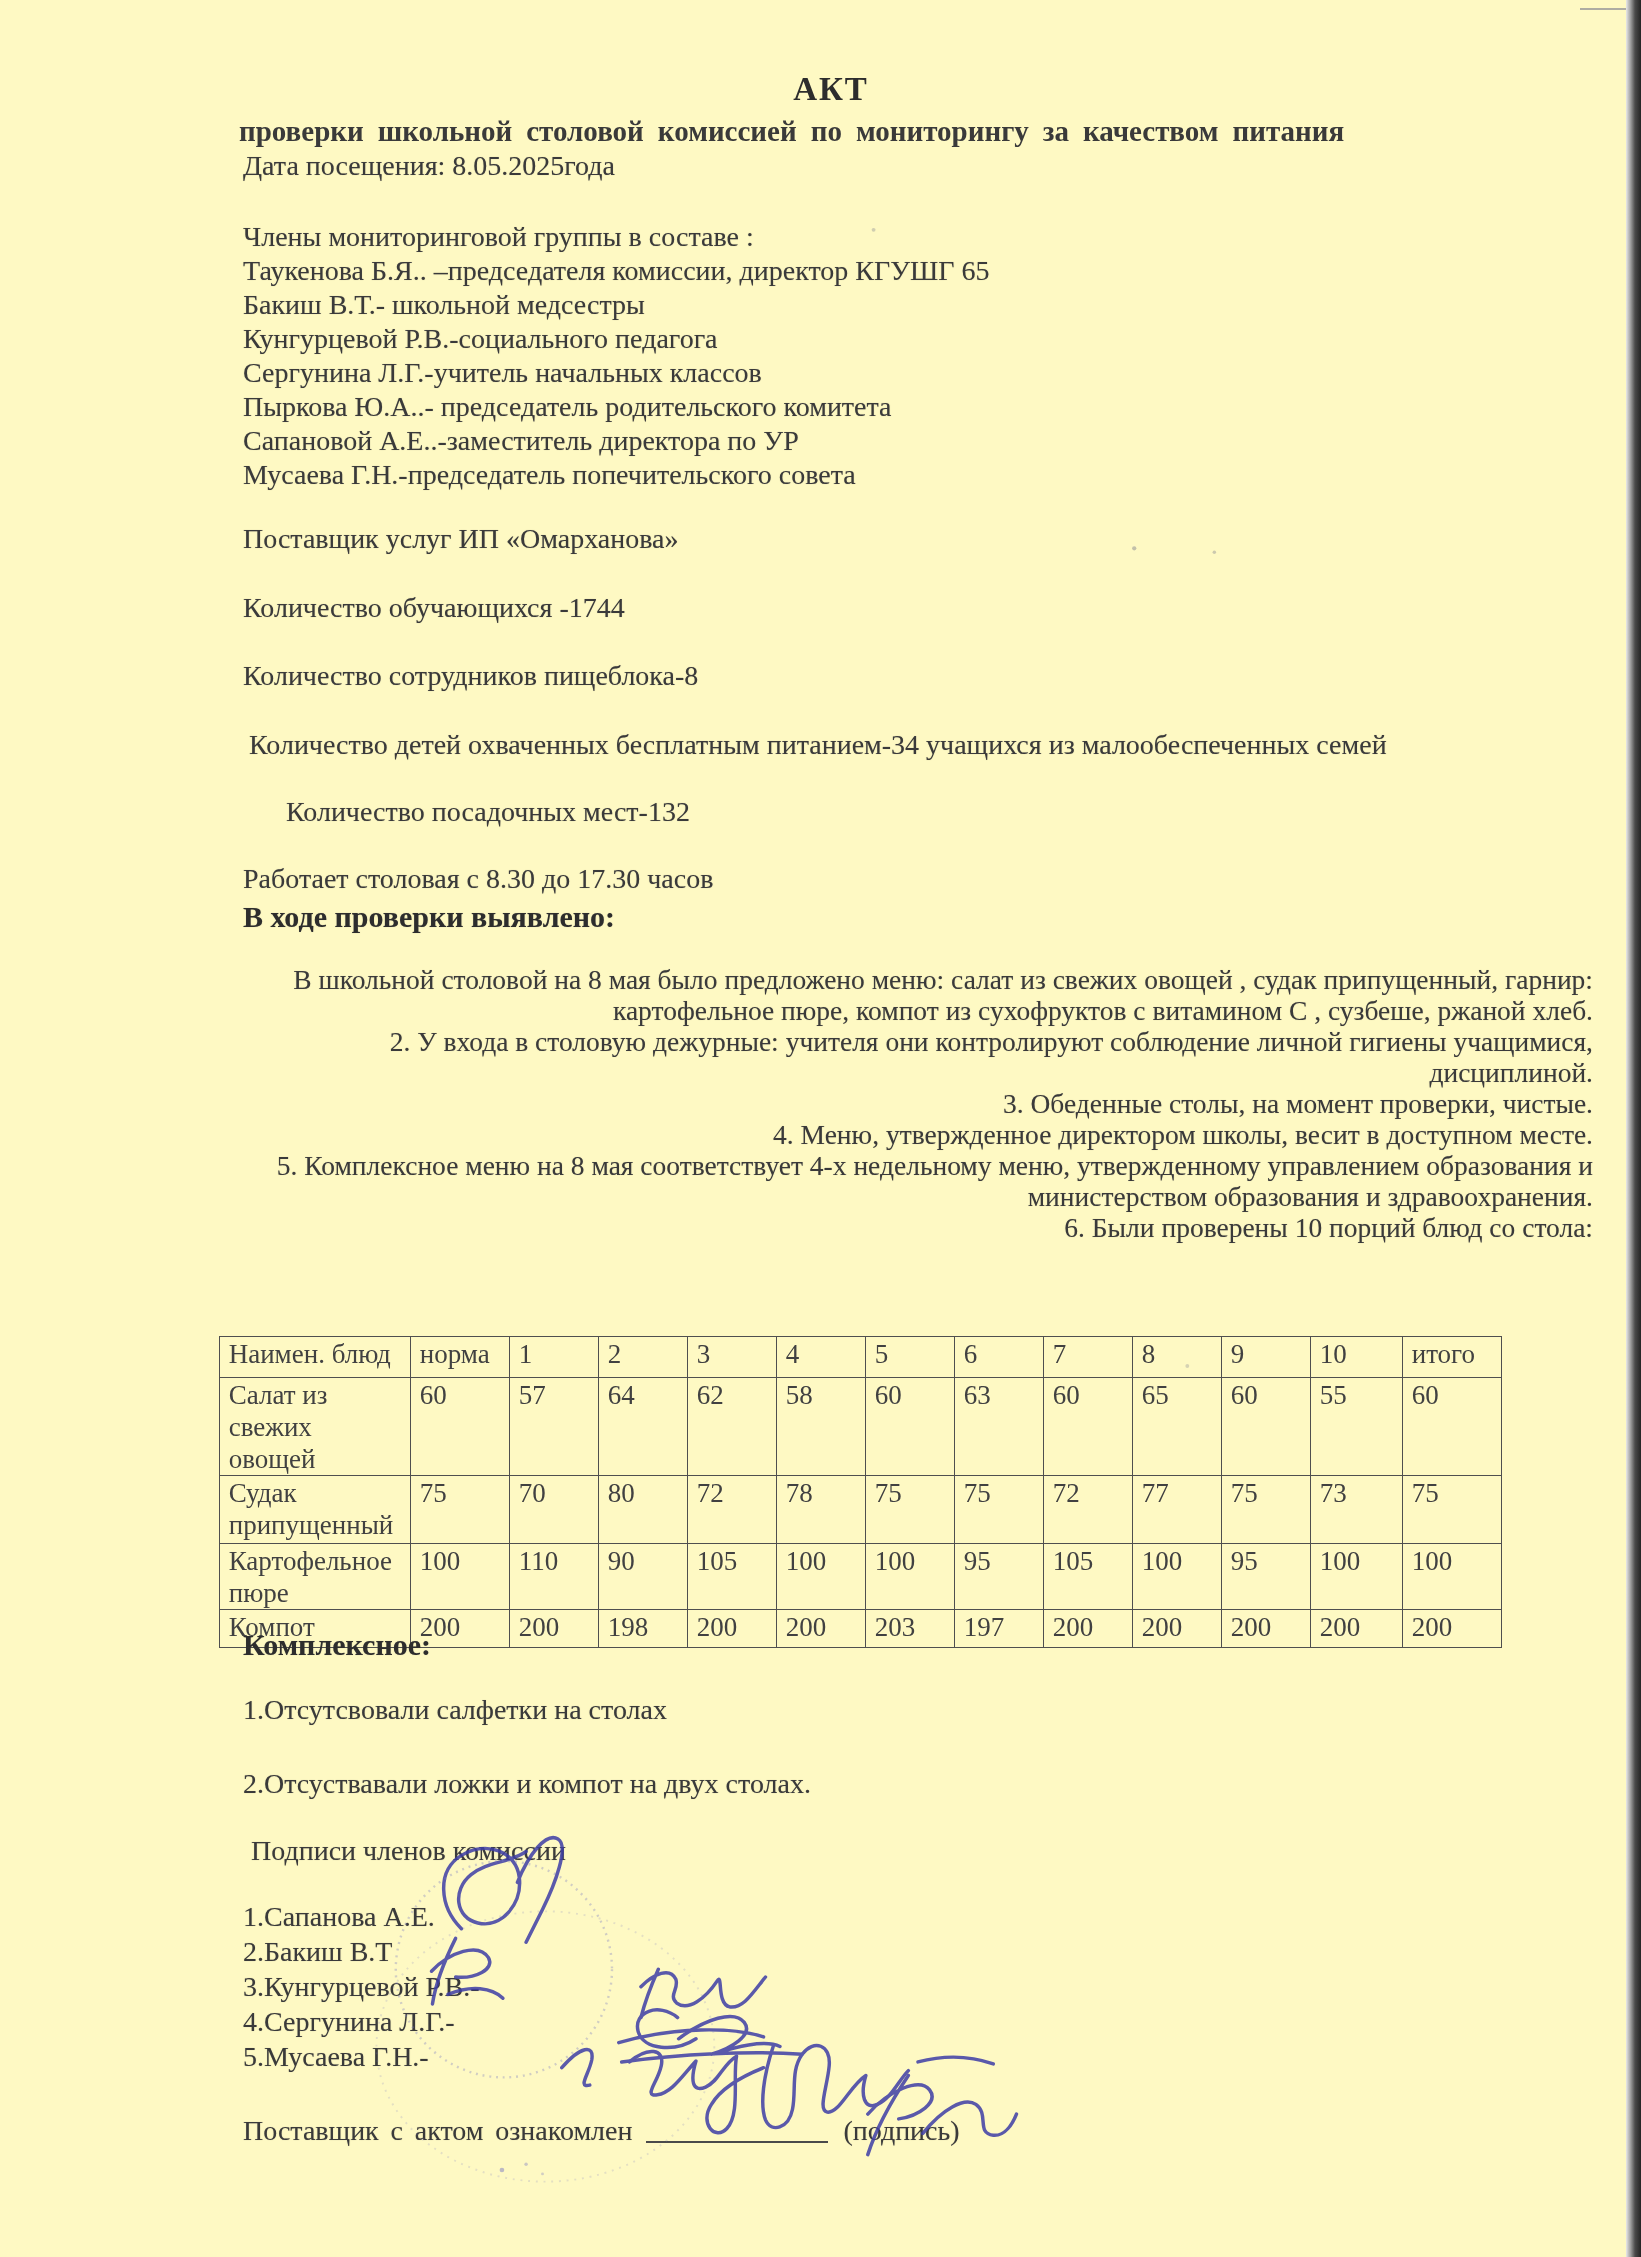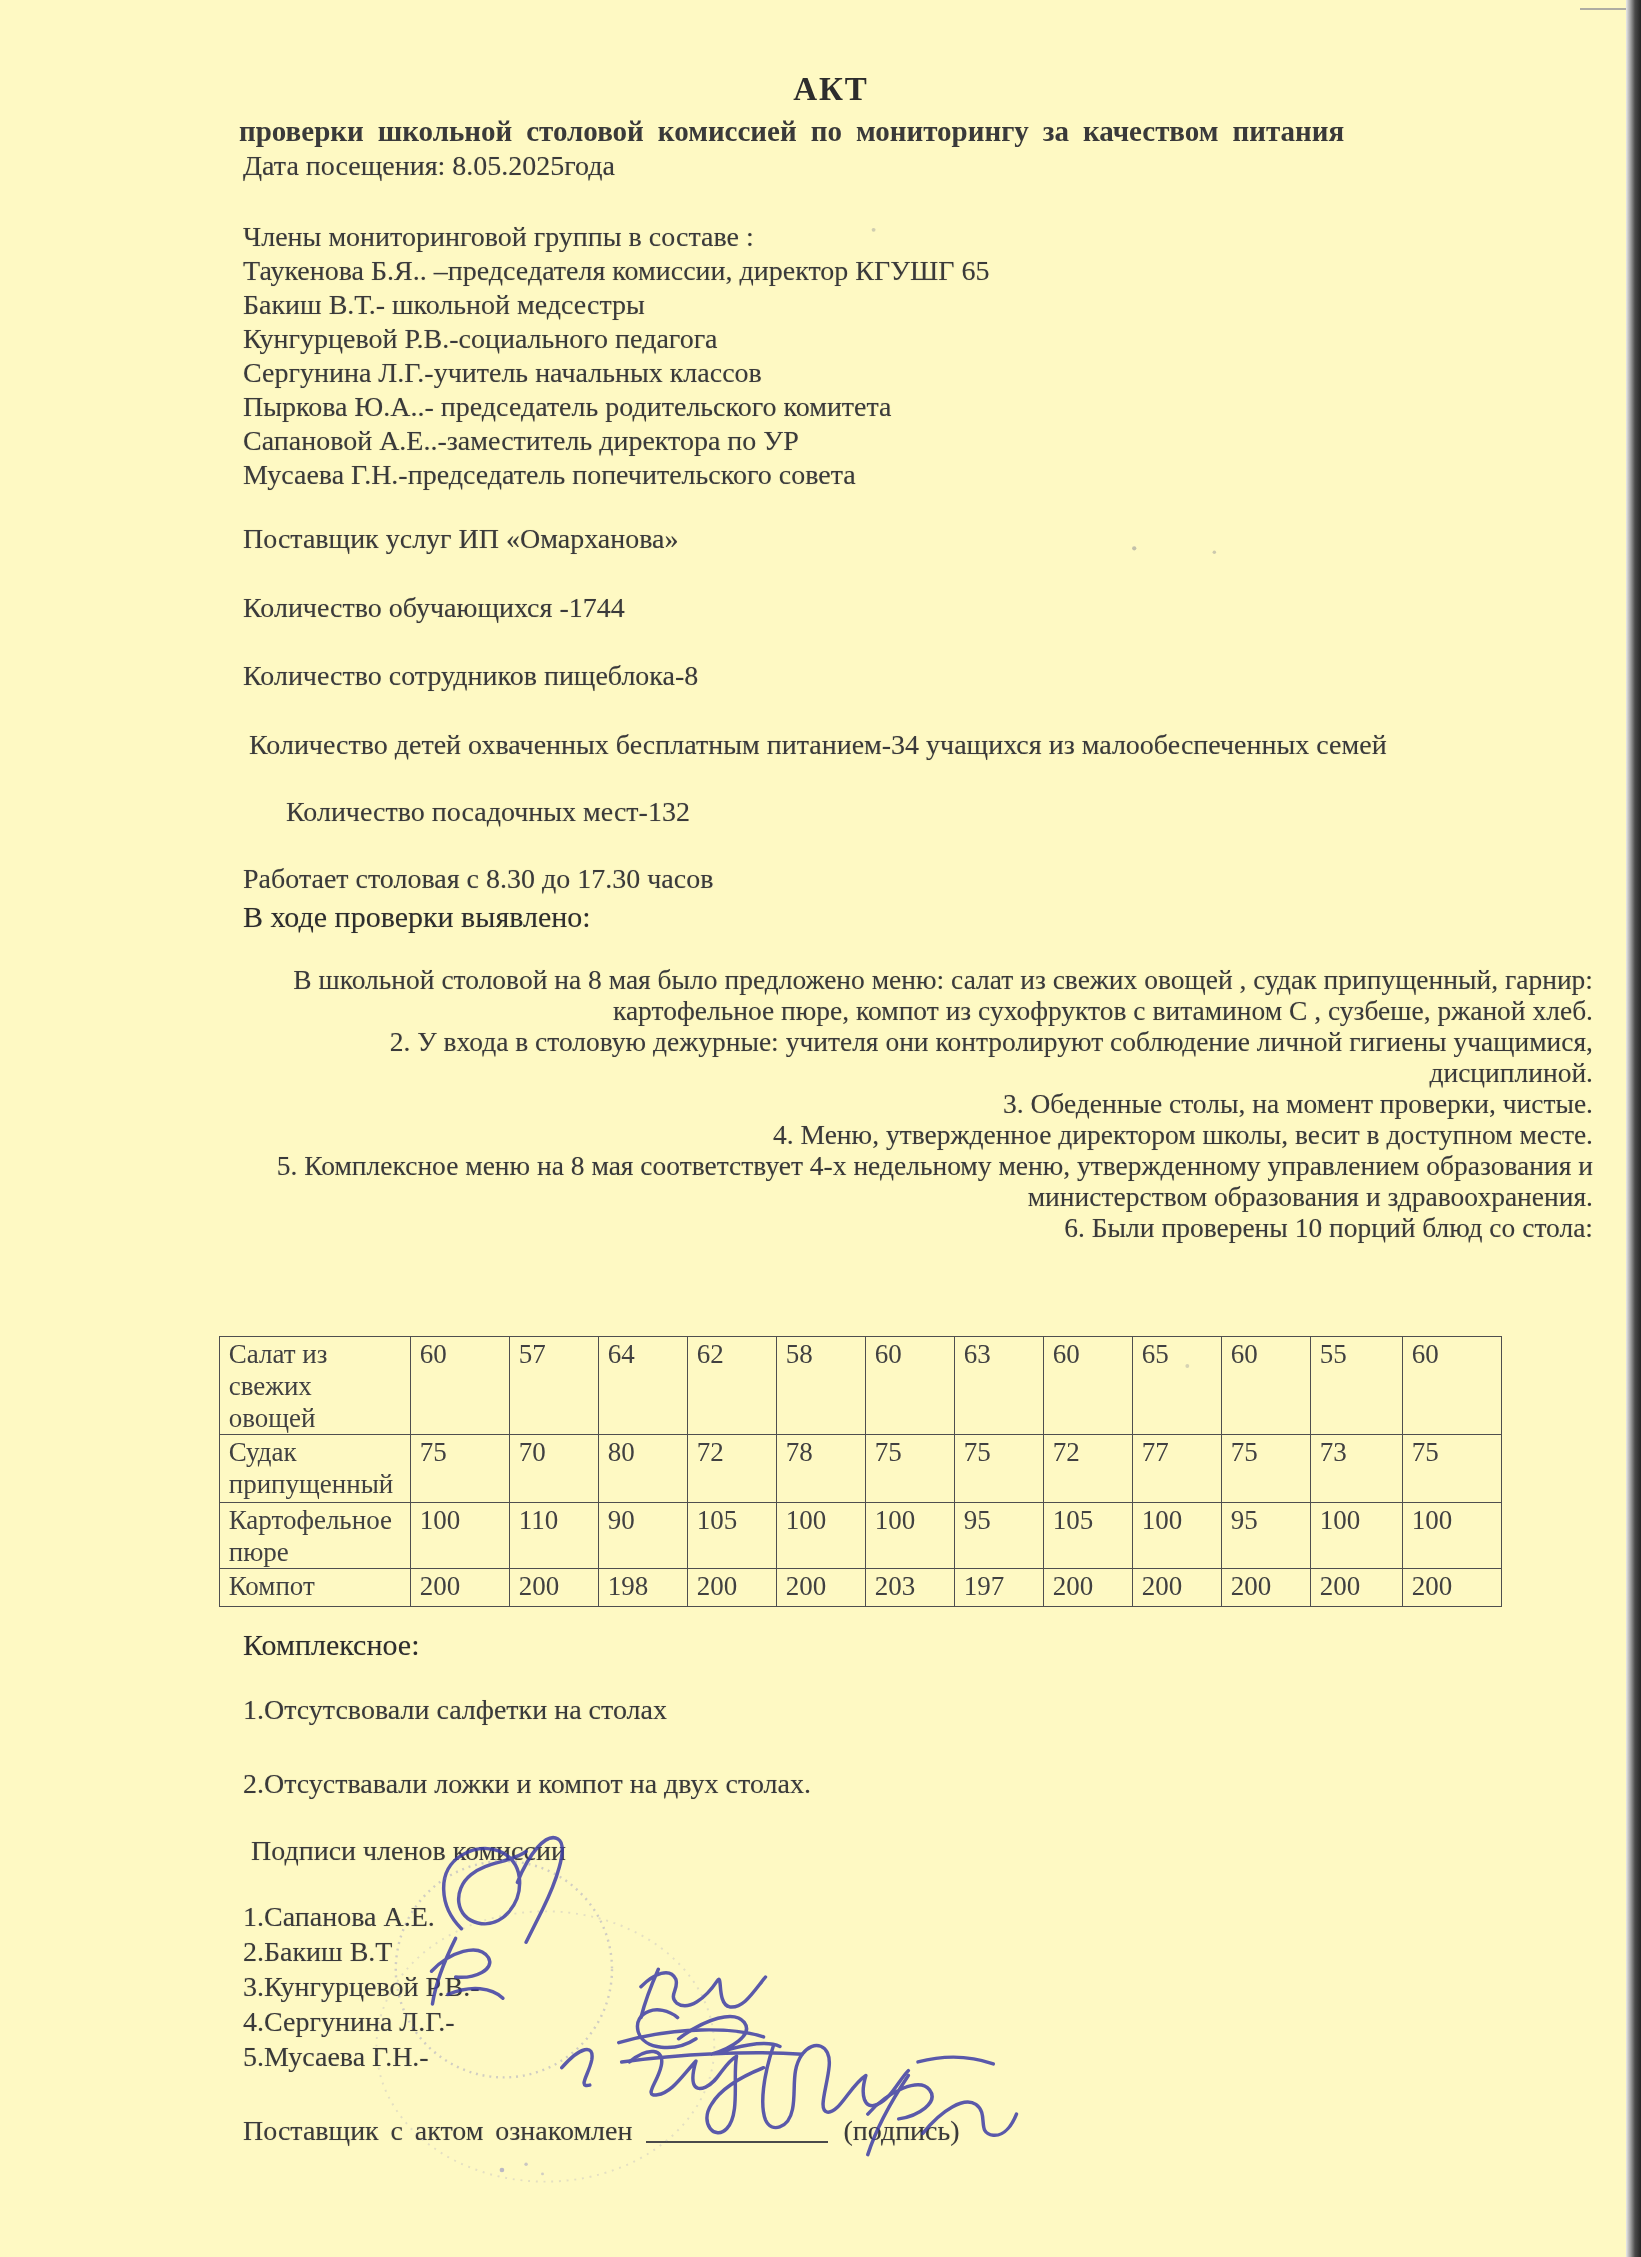--- a/index.html
+++ b/index.html
@@ -7,21 +7,21 @@
     position:relative;
     width:1641px;height:2257px;
     background:#fef9c3;
     font-family:"Liberation Serif","DejaVu Serif",serif;
     color:#3a3a3a;
     overflow:hidden;
   }
   .abs{position:absolute;}
   .ln{position:absolute;left:243px;font-size:28px;white-space:nowrap;
       text-shadow:0 0 1px rgba(70,70,70,0.35);}
-  .bold{font-weight:normal;color:#2d2d2d;}
+  .bold{font-weight:bold;color:#2d2d2d;}
   .l-title{top:71px;left:126px;width:1410px;text-align:center;
            font-size:33px;font-weight:bold;letter-spacing:1.9px;}
   .l-subtitle{top:115px;left:239px;font-size:29px;font-weight:bold;
               word-spacing:6.8px;}
   .l-date{top:150px;}
   .members{position:absolute;top:220px;left:243px;font-size:28px;
            line-height:34px;text-shadow:0 0 1px rgba(70,70,70,0.35);}
   .members div{white-space:nowrap;}
   .l-supplier{top:523px;}
   .l-students{top:592px;}
@@ -113,20 +113,35 @@
       <col style="width:89px">
         <col style="width:89px">
         <col style="width:89px">
       <col style="width:89px">
         <col style="width:89px">
         <col style="width:89px">
       <col style="width:92px">
         <col style="width:99px">
     </colgroup>
     <tbody>
+        <tr class="h-head">
+      <td>Наимен. блюд</td>
+      <td>норма</td>
+      <td>1</td>
+      <td>2</td>
+      <td>3</td>
+      <td>4</td>
+      <td>5</td>
+      <td>6</td>
+      <td>7</td>
+      <td>8</td>
+      <td>9</td>
+      <td>10</td>
+      <td>итого</td>
+    </tr>
     <tr class="h-salad">
       <td>Салат из свежих овощей</td>
       <td>60</td>
       <td>57</td>
       <td>64</td>
       <td>62</td>
       <td>58</td>
       <td>60</td>
       <td>63</td>
       <td>60</td>

